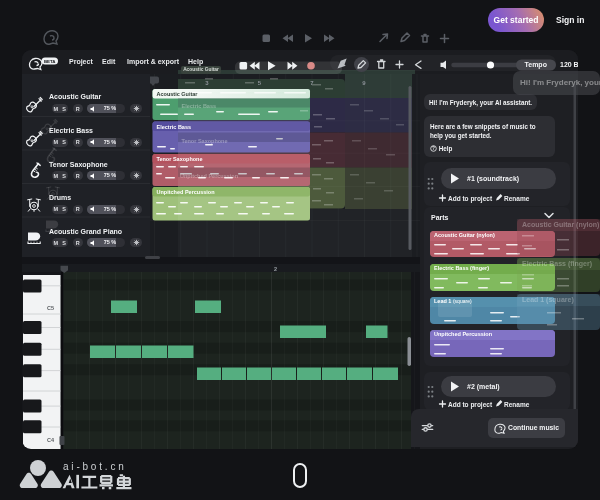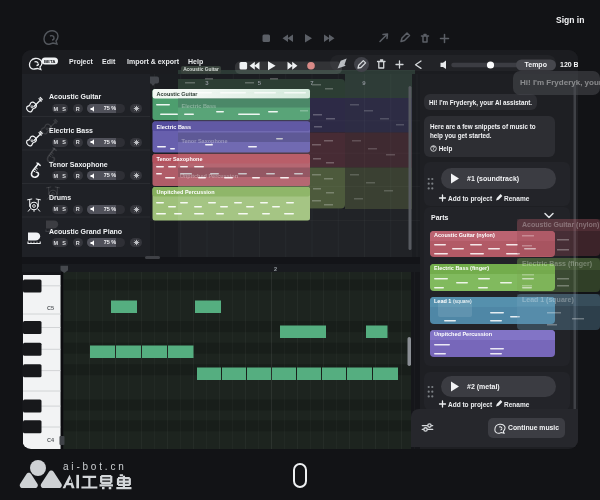--- a/index.html
+++ b/index.html
@@ -74,20 +74,21 @@
       <path d="M305 34 l7 4.2 l-7 4.2 z"></path>
       <path d="M324 34.5 v7.5 l5.5 -3.75 z M329 34.5 v7.5 l5.5 -3.75 z"></path>
     </g>
     <g fill="none" stroke="#5b5f66" stroke-width="1.5" stroke-linecap="round" stroke-linejoin="round">
       <path d="M380 41.5 l7.5 -7.5 M387.5 34 l-4.5 0.5 M387.5 34 l-0.5 4.5"></path>
       <path d="M401 41.5 l1 -3.5 l5 -5 l2.5 2.5 l-5 5 z"></path>
       <path d="M421.5 36 h7 M423 36 v6 h4 v-6 M424 34.5 h2"></path>
       <path d="M444.5 34.5 v8 M440.5 38.5 h8"></path>
     </g>
   </svg>
+  <div class="abs getstarted">Get started</div>
   <div class="abs signin">Sign in</div>
 
   <div class="abs" id="win">
     <div class="abs" id="toolbar">
       <div class="abs" style="left:308px;top:4.5px;width:226px;height:16px;background:rgba(255,255,255,0.032);border-radius:8px"></div>
       <div class="menu" style="left:47px">Project</div>
       <div class="menu" style="left:80px">Edit</div>
       <div class="menu" style="left:105px">Import &amp; export</div>
       <div class="menu" style="left:166px">Help</div>
       <div class="abs" style="left:156px;top:20px;width:237px;height:4px;background:rgba(86,128,102,0.30)"></div>

